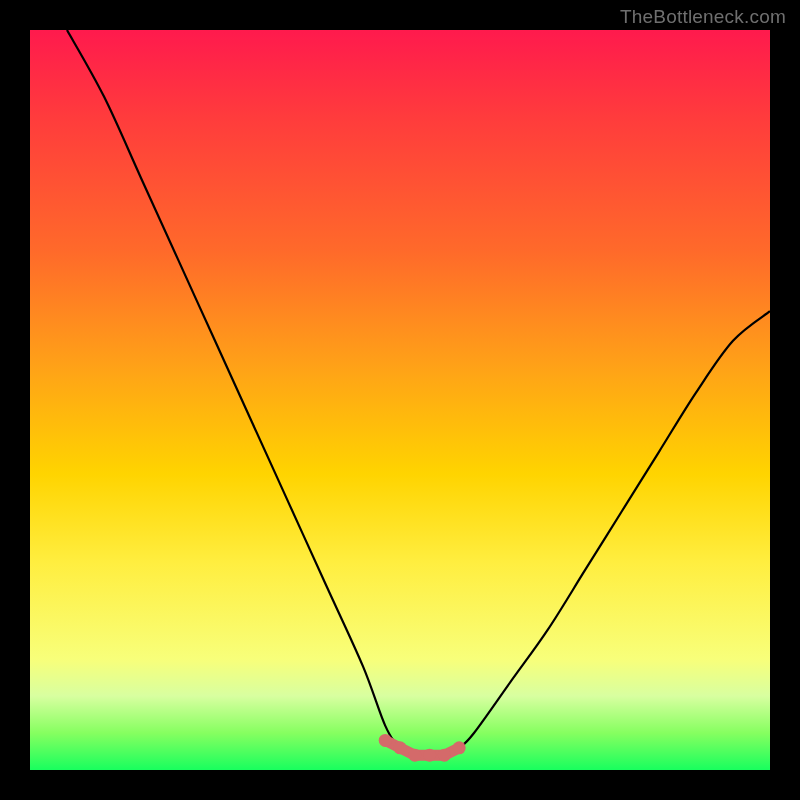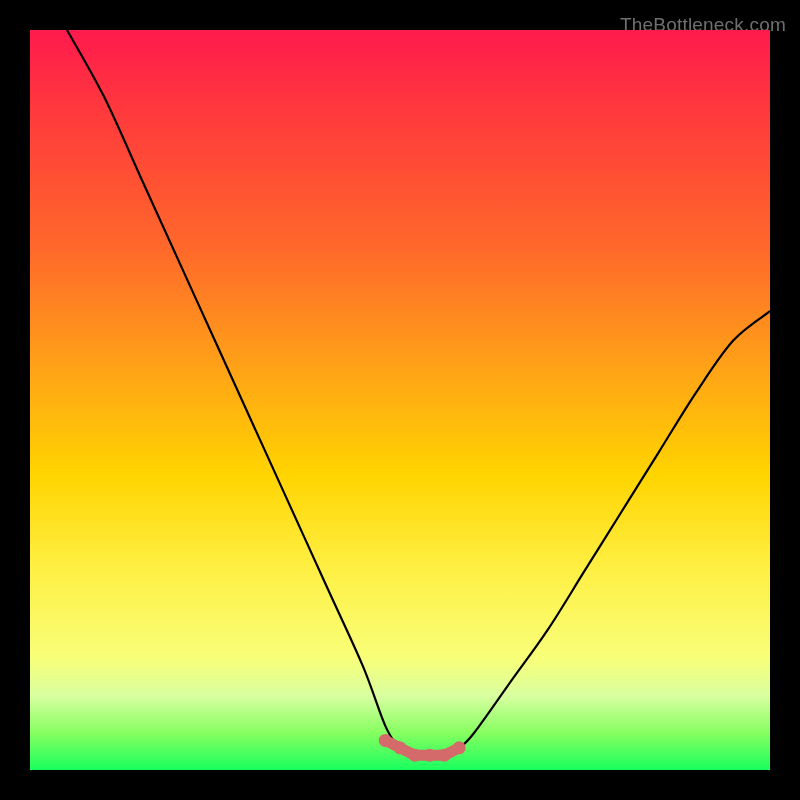--- a/index.html
+++ b/index.html
@@ -40,21 +40,20 @@
   }
   .watermark {
     position: absolute;
     top: 6px;
     right: 14px;
     color: #6f6f6f;
     font-size: 19px;
     font-weight: 500;
     letter-spacing: 0.2px;
     user-select: none;
-    margin-top: 8px;
   }
   svg.curve {
     position: absolute;
     left: 0;
     top: 0;
     width: 740px;
     height: 740px;
   }
 </style>
 </head>

